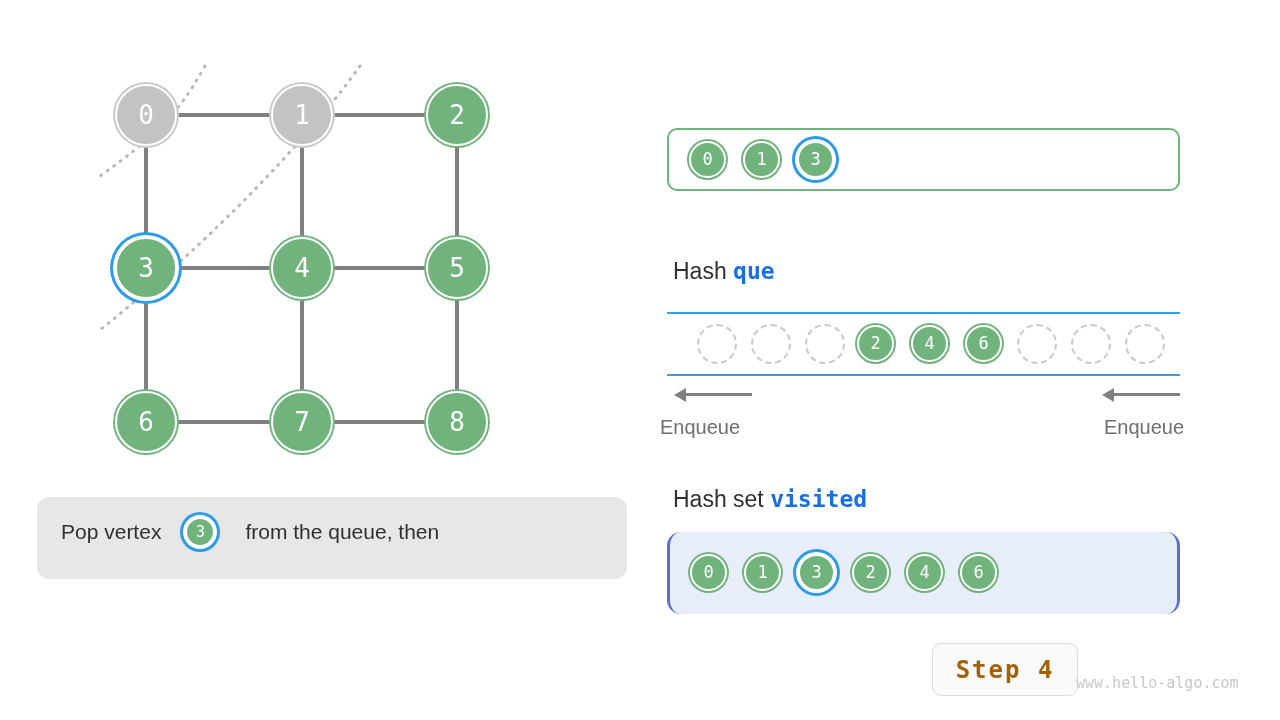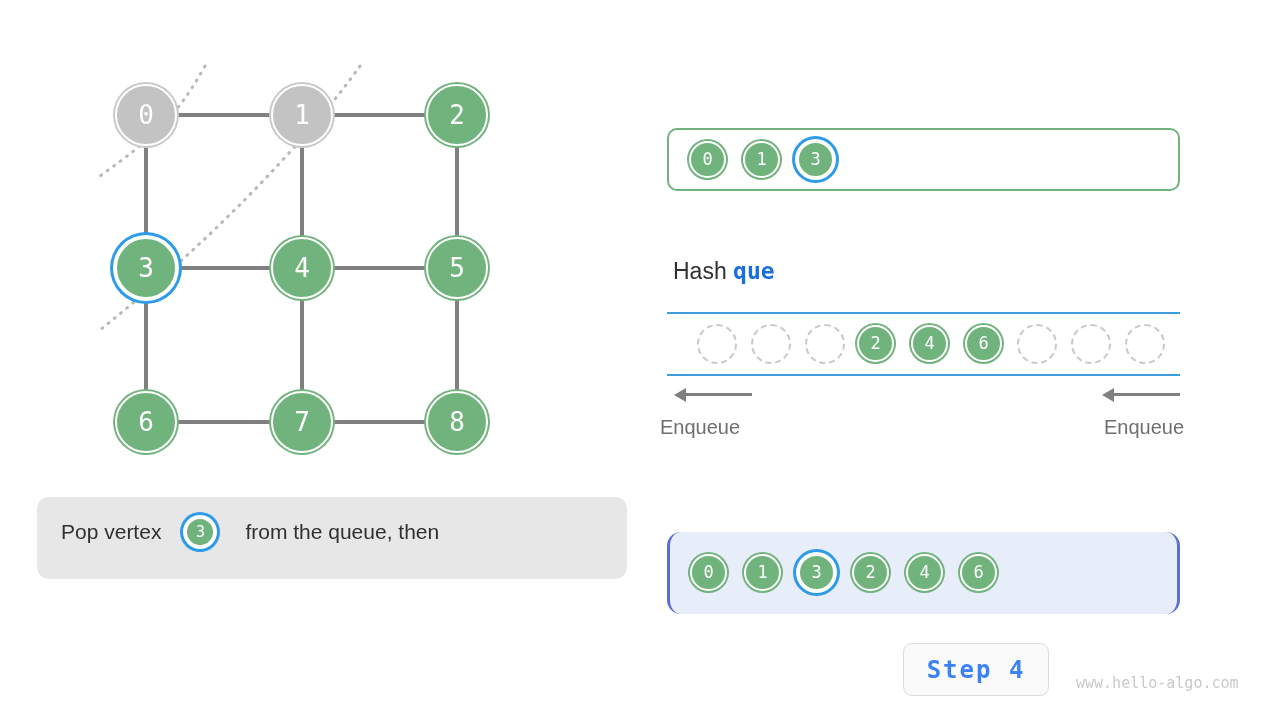--- a/index.html
+++ b/index.html
@@ -168,32 +168,32 @@
     box-sizing: border-box;
     background: #e8edfa;
     border-radius: 14px;
     border-left: 3px solid #5b6fd0;
     border-right: 3px solid #5b6fd0;
   }
 
   
   #step-badge {
     position: absolute;
-    left: 903px; top: 643px;
+    left: 932px; top: 643px;
     width: 146px; height: 53px;
     box-sizing: border-box;
     background: #fafafa;
     border: 1px solid #dcdcdc;
     border-radius: 9px;
     display: flex; align-items: center; justify-content: center;
     font-family: "DejaVu Sans Mono", monospace;
     font-weight: bold;
     font-size: 24px;
     letter-spacing: 2px;
-    color: #3b82f6;
+    color: #a16207;
   }
   #watermark {
     position: absolute;
     left: 1076px; top: 674px;
     font-family: "DejaVu Sans Mono", monospace;
     font-size: 15px;
     color: #c9c9c9;
     white-space: nowrap;
   }
 </style>
@@ -277,20 +277,24 @@
       <div class="arrow-head" style="left:0px;top:1px;"></div>
     </div>
     <div class="qlabel" style="left:0px;top:416px;">Enqueue</div>
 
     <div class="arrow-wrap" style="left:442px;top:387px;width:78px;height:16px;">
       <div class="arrow-line" style="left:10px;top:6px;width:68px;"></div>
       <div class="arrow-head" style="left:0px;top:1px;"></div>
     </div>
     <div class="qlabel" style="left:444px;top:416px;">Enqueue</div>
 
+    <div class="sec-title" style="left:13px;top:486px;">
+      <span>Hash set</span>
+      <span class="mono-blue">visited</span>
+    </div>
     <div id="set-box">
       <div class="node green slot-node" style="left:20px;top:22px;">0</div>
       <div class="node green slot-node" style="left:74px;top:22px;">1</div>
       <div class="node green slot-node highlight" style="left:128px;top:22px;">3</div>
       <div class="node green slot-node" style="left:182px;top:22px;">2</div>
       <div class="node green slot-node" style="left:236px;top:22px;">4</div>
       <div class="node green slot-node" style="left:290px;top:22px;">6</div>
     </div>
   </div>
 

